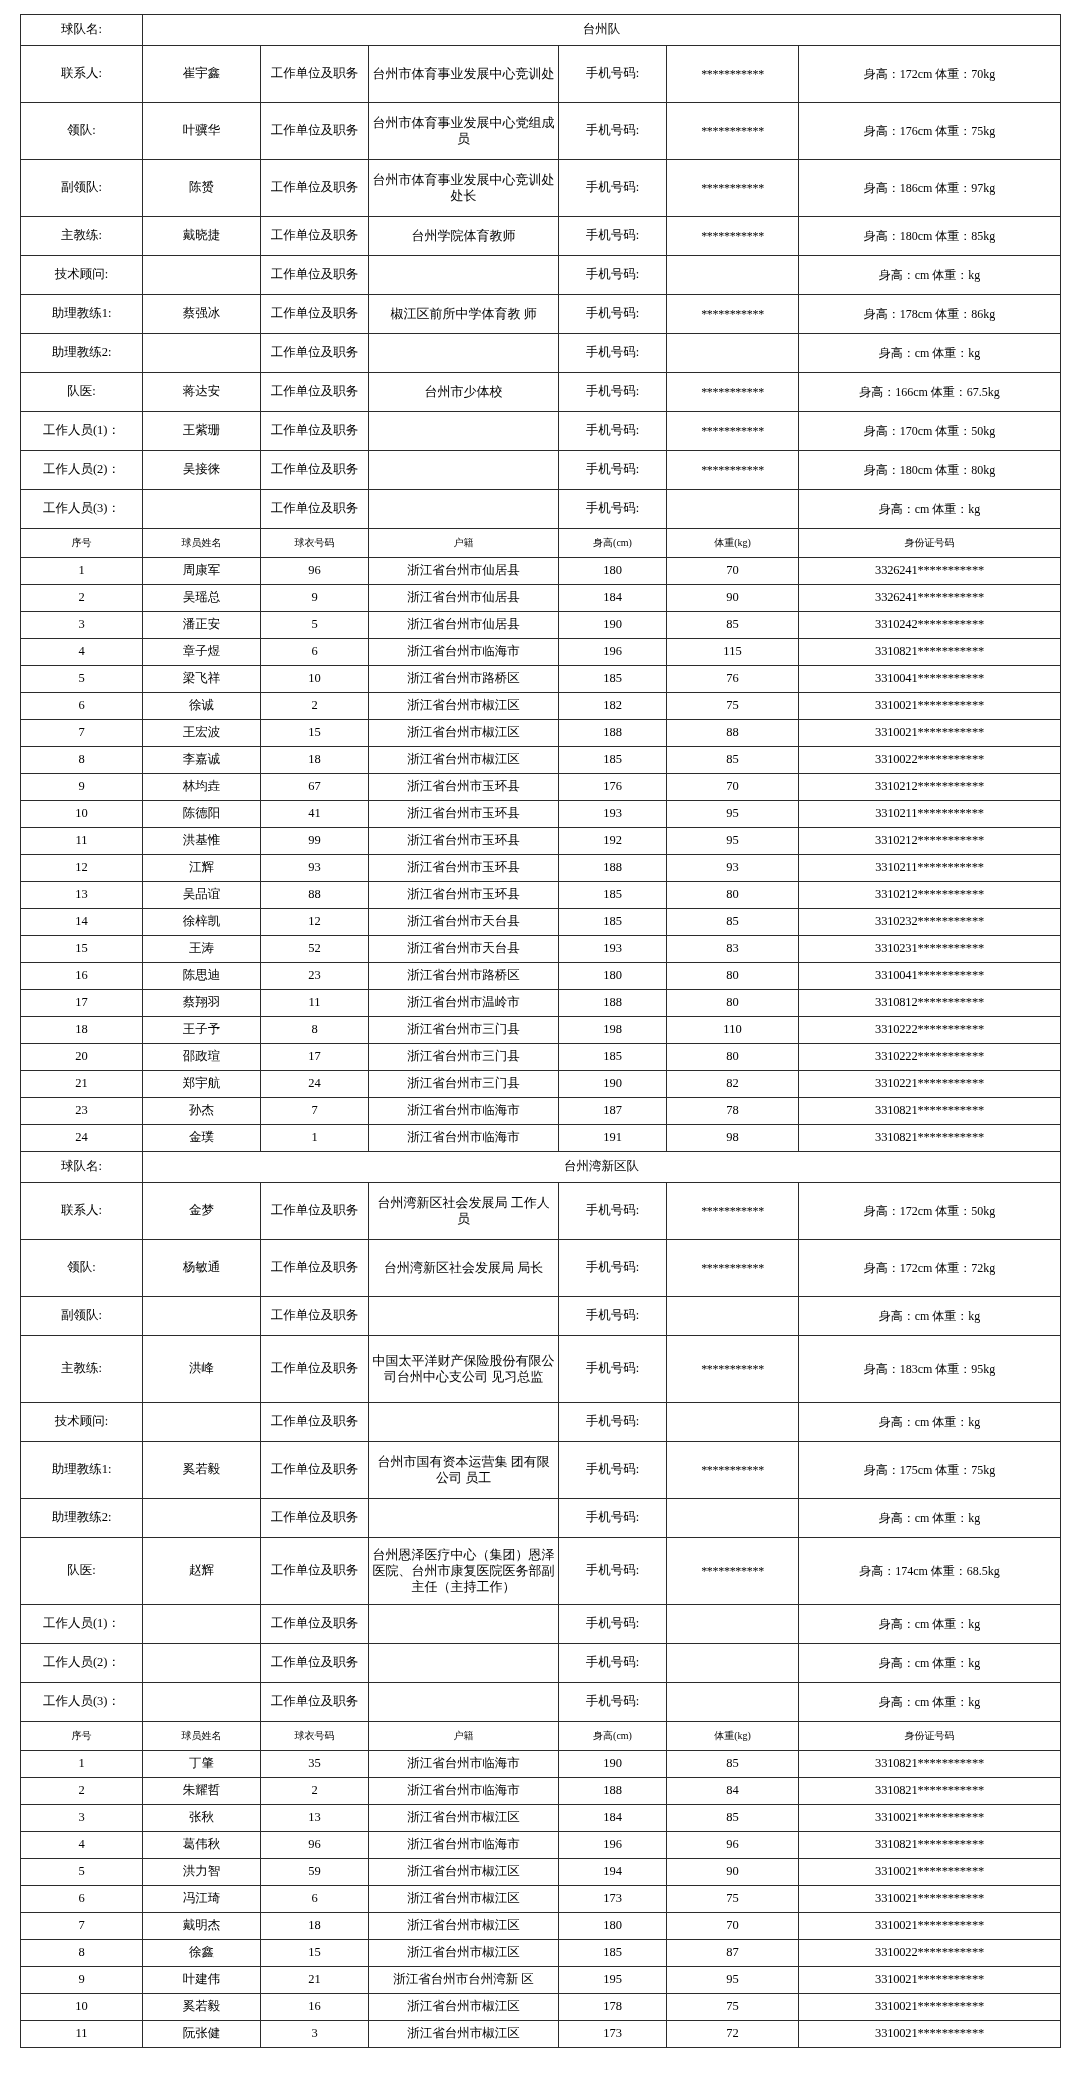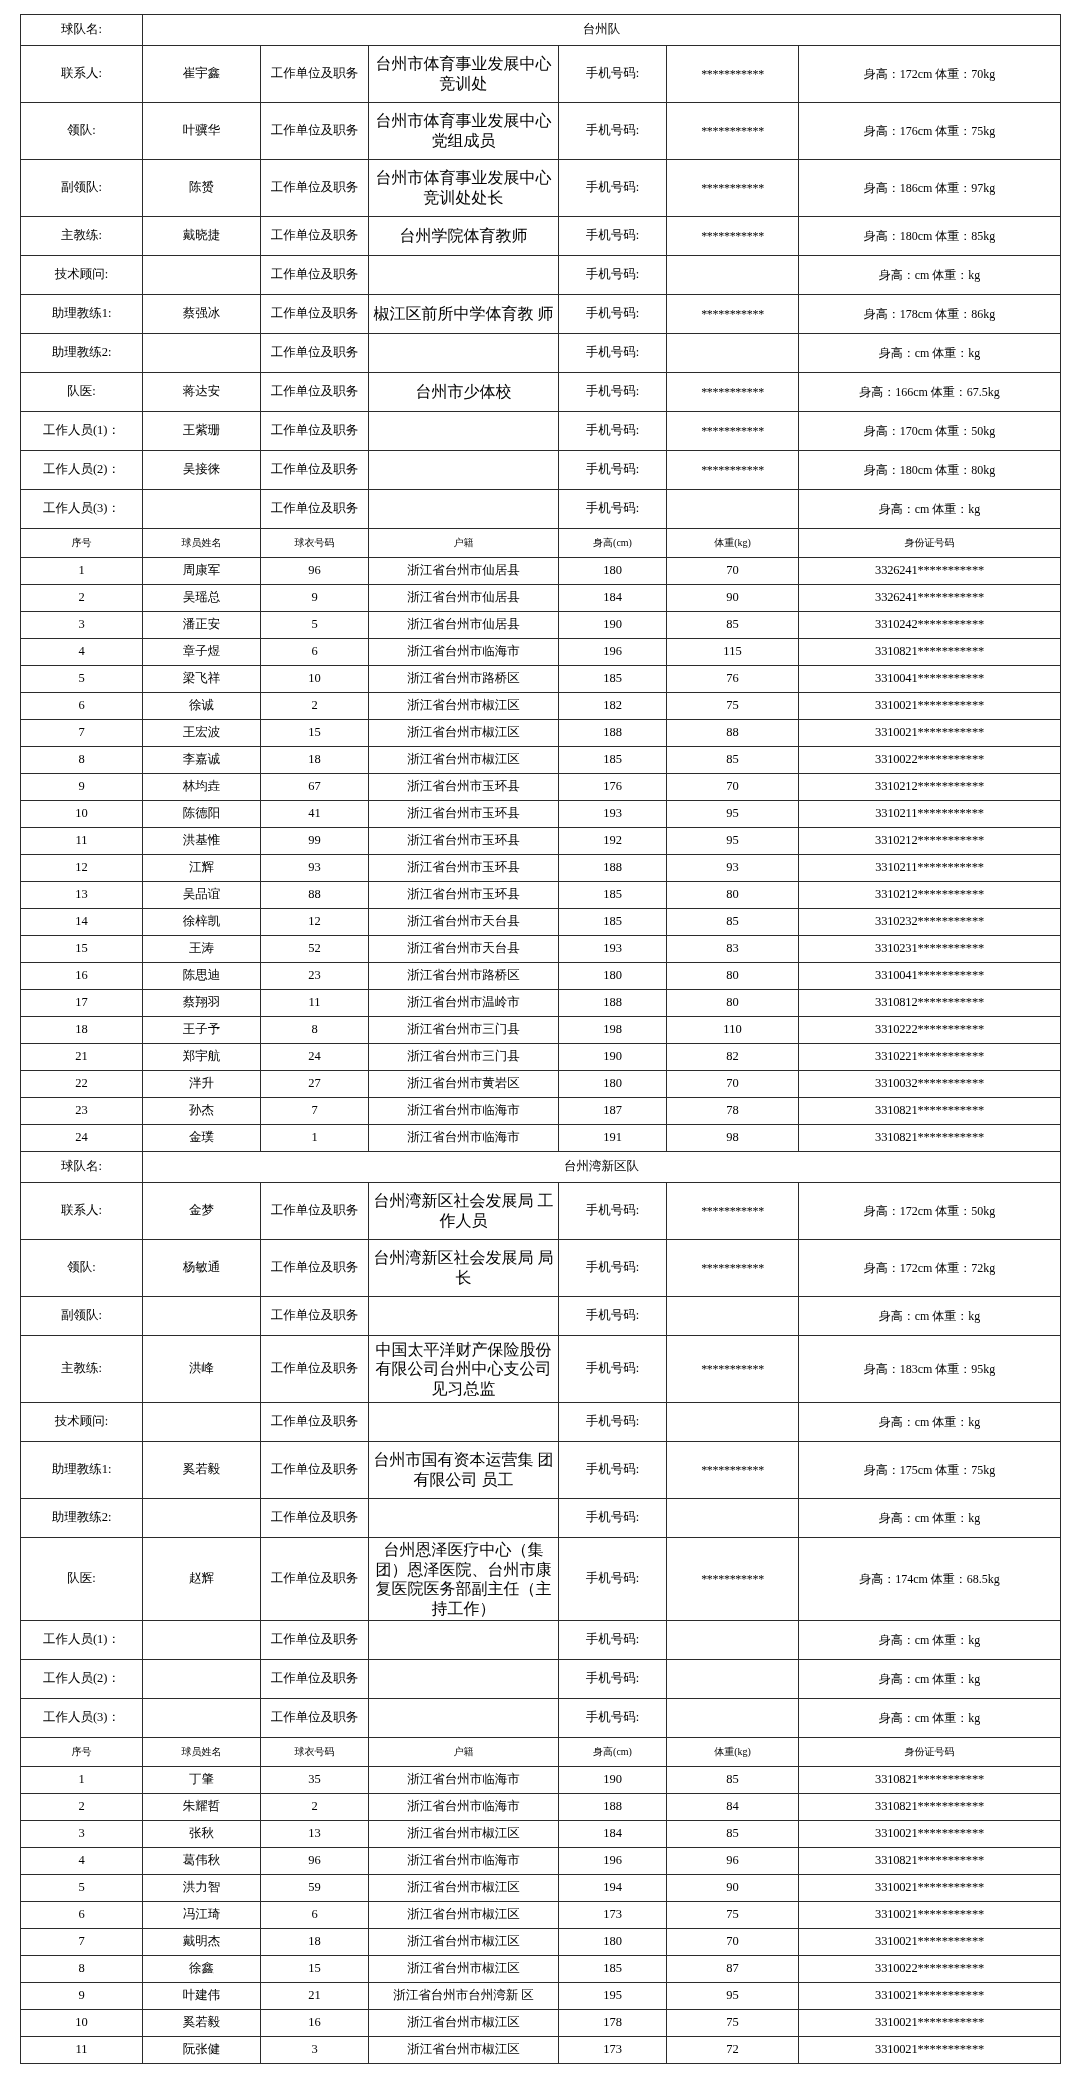--- a/index.html
+++ b/index.html
@@ -42,21 +42,21 @@
   col.c6 { width: 132px; }
   col.c7 { width: 262px; }
 
   tr.team-name-row td { height: 26px; }
   tr.team-name-row td.label { font-weight: normal; }
   tr.team-name-row td.value {
     text-align: center;
     border-radius: 15px;
   }
   tr.staff-row td { height: 34px; }
-  tr.staff-row td.unit-value { font-size: 16px; }
+  tr.staff-row td.unit-value { font-size: 13px; }
   tr.staff-row td.measure { font-size: 12px; white-space: nowrap; }
   tr.staff-row td.stars { letter-spacing: -0.3px; font-size: 12px; }
 
   tr.players-head td {
     height: 24px;
     font-size: 10px;
   }
   tr.player-row td {
     height: 22px;
     font-size: 12.5px;
@@ -348,36 +348,36 @@
         <tr class="player-row">
           <td class="pno" colspan="1">18</td>
           <td class="pname" colspan="1">王子予</td>
           <td class="pshirt" colspan="1">8</td>
           <td class="porigin" colspan="1">浙江省台州市三门县</td>
           <td class="pheight" colspan="1">198</td>
           <td class="pweight" colspan="1">110</td>
           <td class="idnum" colspan="1">3310222***********</td>
         </tr>
         <tr class="player-row">
+          <td class="pno" colspan="1">20</td>
+          <td class="pname" colspan="1">邵政瑄</td>
+          <td class="pshirt" colspan="1">17</td>
+          <td class="porigin" colspan="1">浙江省台州市三门县</td>
+          <td class="pheight" colspan="1">185</td>
+          <td class="pweight" colspan="1">80</td>
+          <td class="idnum" colspan="1">3310222***********</td>
+        </tr>
+        <tr class="player-row">
           <td class="pno" colspan="1">21</td>
           <td class="pname" colspan="1">郑宇航</td>
           <td class="pshirt" colspan="1">24</td>
           <td class="porigin" colspan="1">浙江省台州市三门县</td>
           <td class="pheight" colspan="1">190</td>
           <td class="pweight" colspan="1">82</td>
           <td class="idnum" colspan="1">3310221***********</td>
-        </tr>
-        <tr class="player-row">
-          <td class="pno" colspan="1">22</td>
-          <td class="pname" colspan="1">泮升</td>
-          <td class="pshirt" colspan="1">27</td>
-          <td class="porigin" colspan="1">浙江省台州市黄岩区</td>
-          <td class="pheight" colspan="1">180</td>
-          <td class="pweight" colspan="1">70</td>
-          <td class="idnum" colspan="1">3310032***********</td>
         </tr>
         <tr class="player-row">
           <td class="pno" colspan="1">23</td>
           <td class="pname" colspan="1">孙杰</td>
           <td class="pshirt" colspan="1">7</td>
           <td class="porigin" colspan="1">浙江省台州市临海市</td>
           <td class="pheight" colspan="1">187</td>
           <td class="pweight" colspan="1">78</td>
           <td class="idnum" colspan="1">3310821***********</td>
         </tr>

